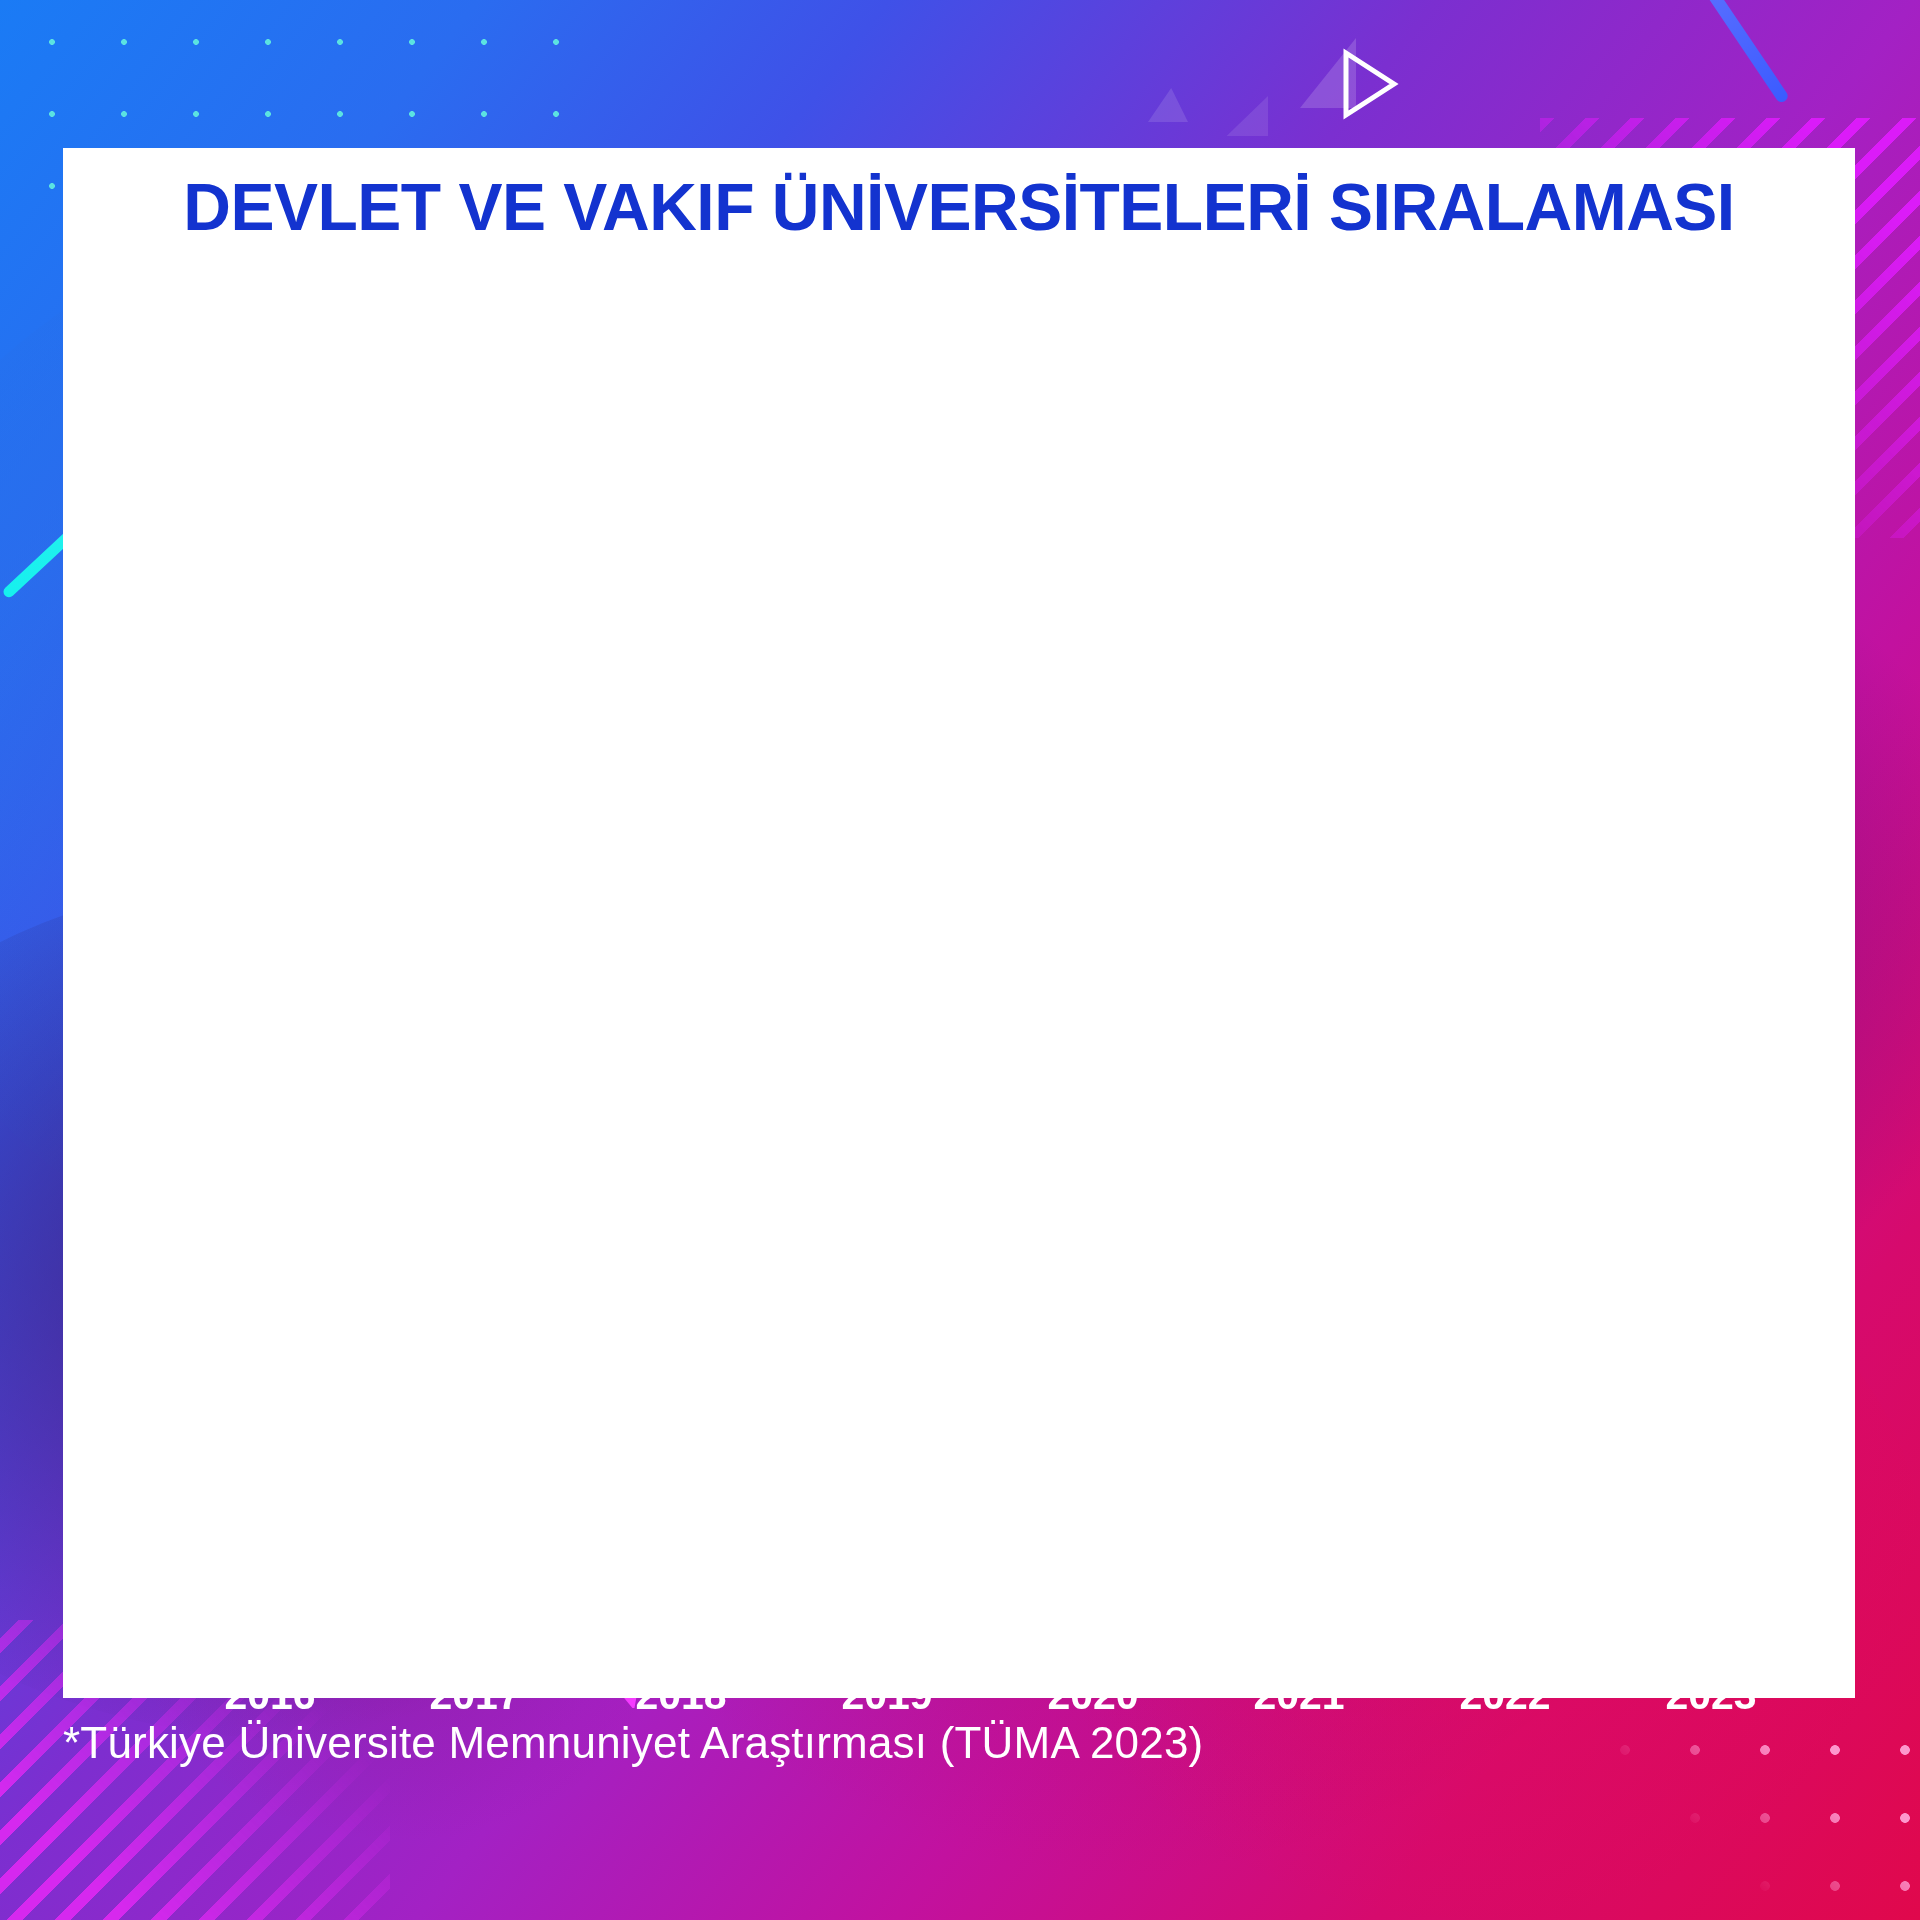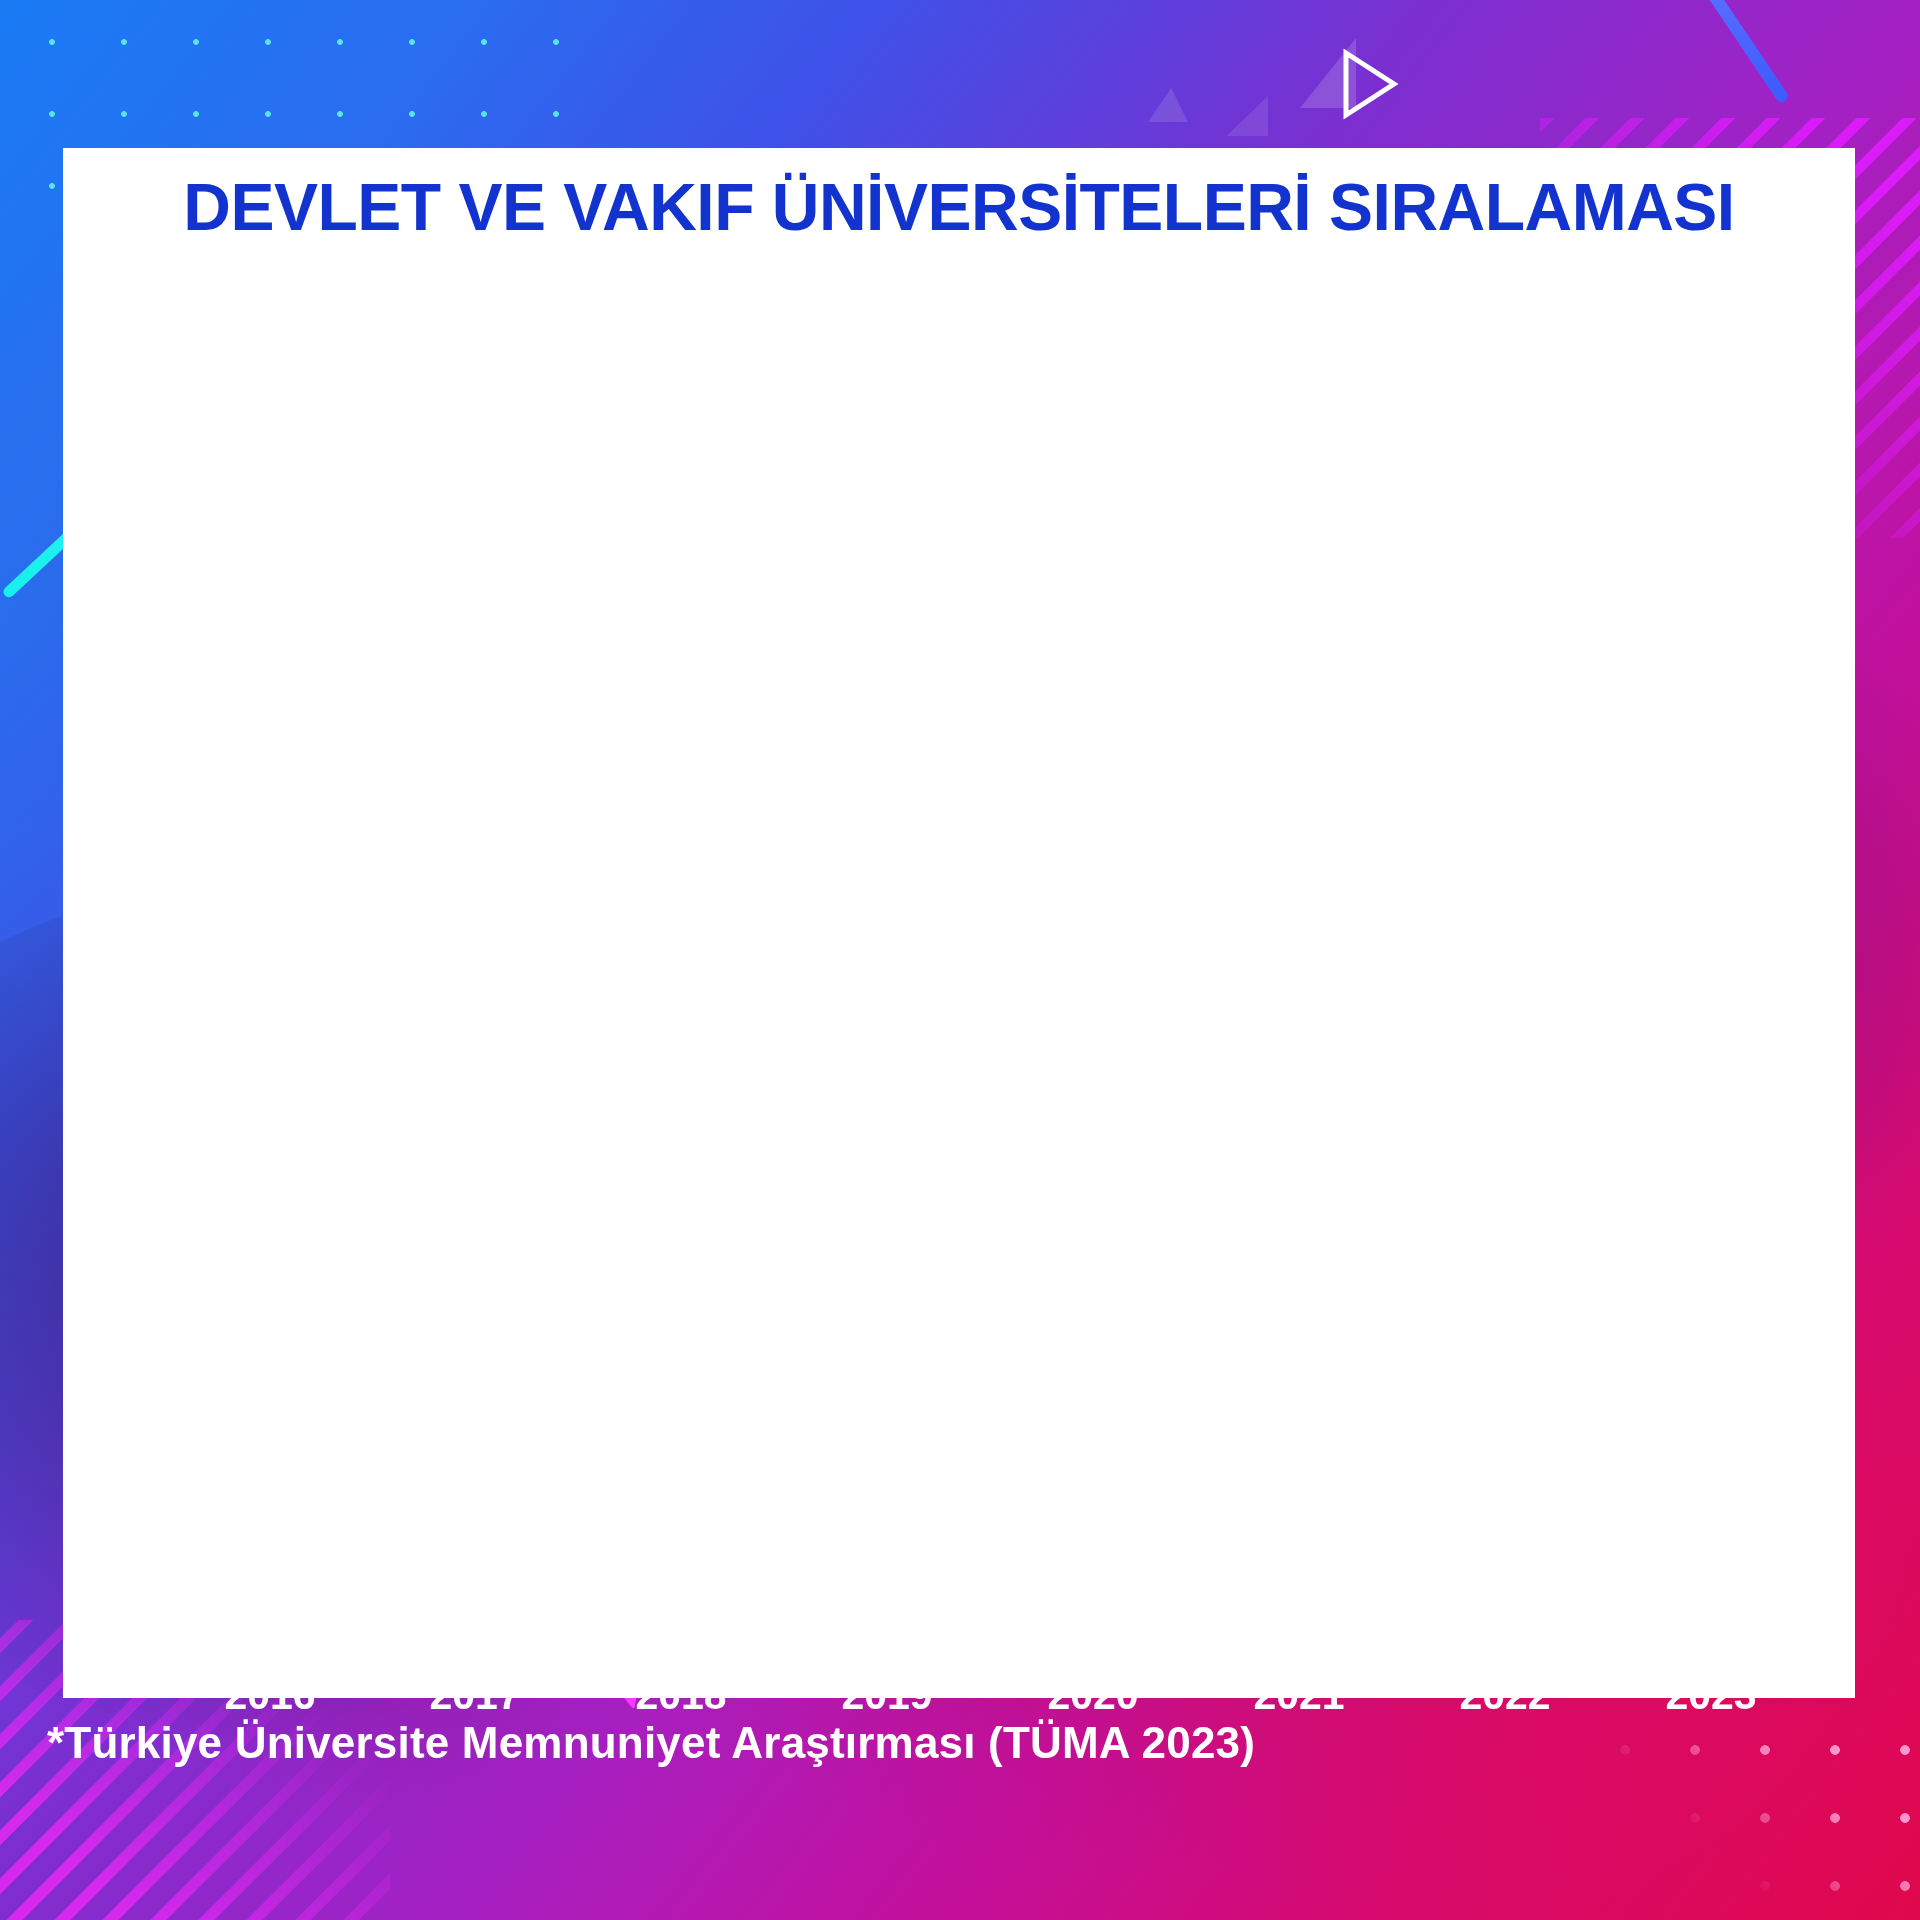--- a/index.html
+++ b/index.html
@@ -303,26 +303,26 @@
     fill: #ffffff;
     font-family: "Liberation Sans", sans-serif;
     font-size: 41px;
     font-weight: 700;
     text-anchor: middle;
   }
 
   
   .footnote {
     position: absolute;
-    left: 47px;
+    left: 63px;
     top: 1718px;
     font-size: 44px;
     color: #ffffff;
     font-family: "Liberation Sans", sans-serif;
-    font-weight: 700;
+    font-weight: 400;
     letter-spacing: 0.2px;
     white-space: nowrap;
   }
 </style>
 </head>
 <body>
 
 <div id="stage">
 
   <div class="bg-base"></div>

